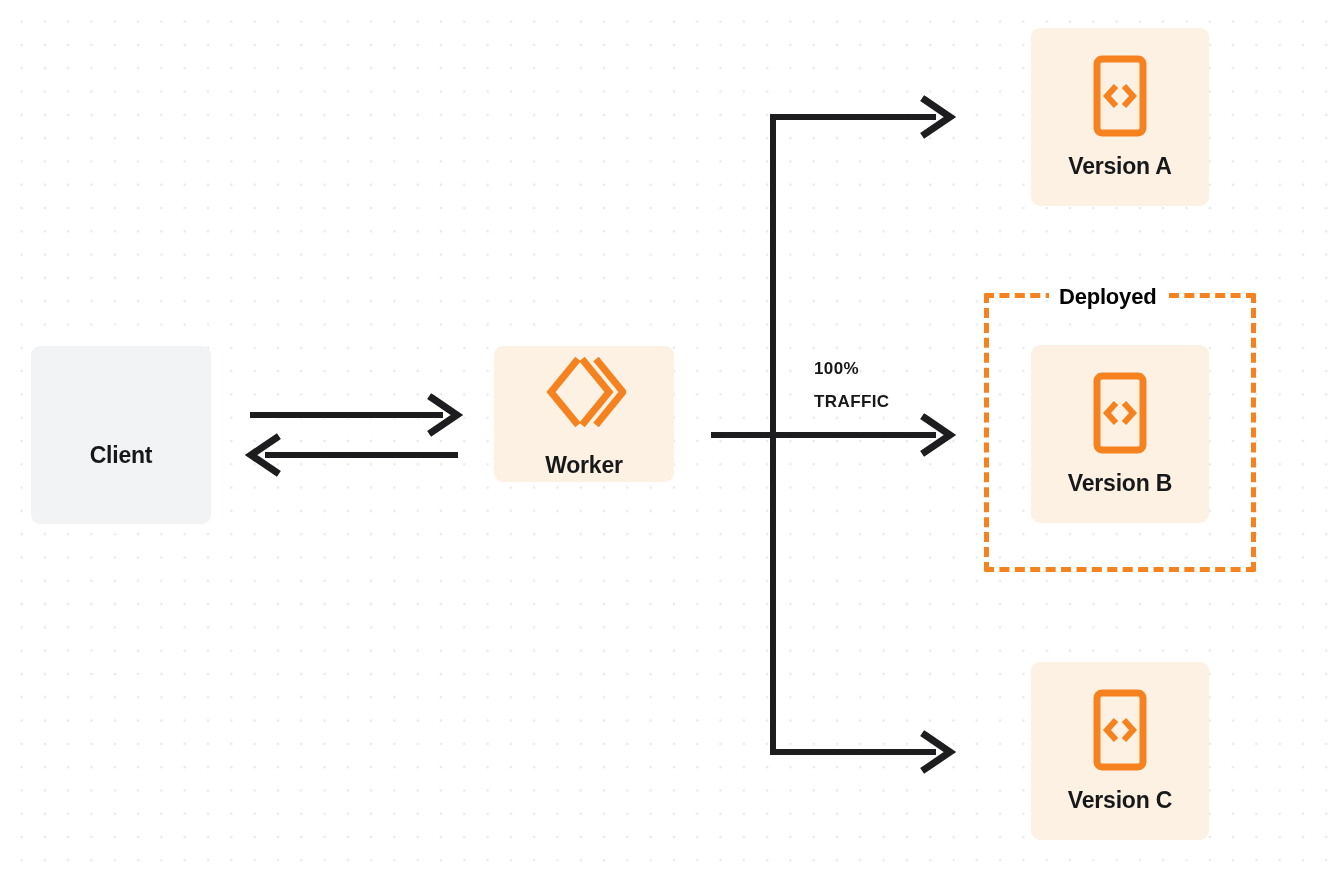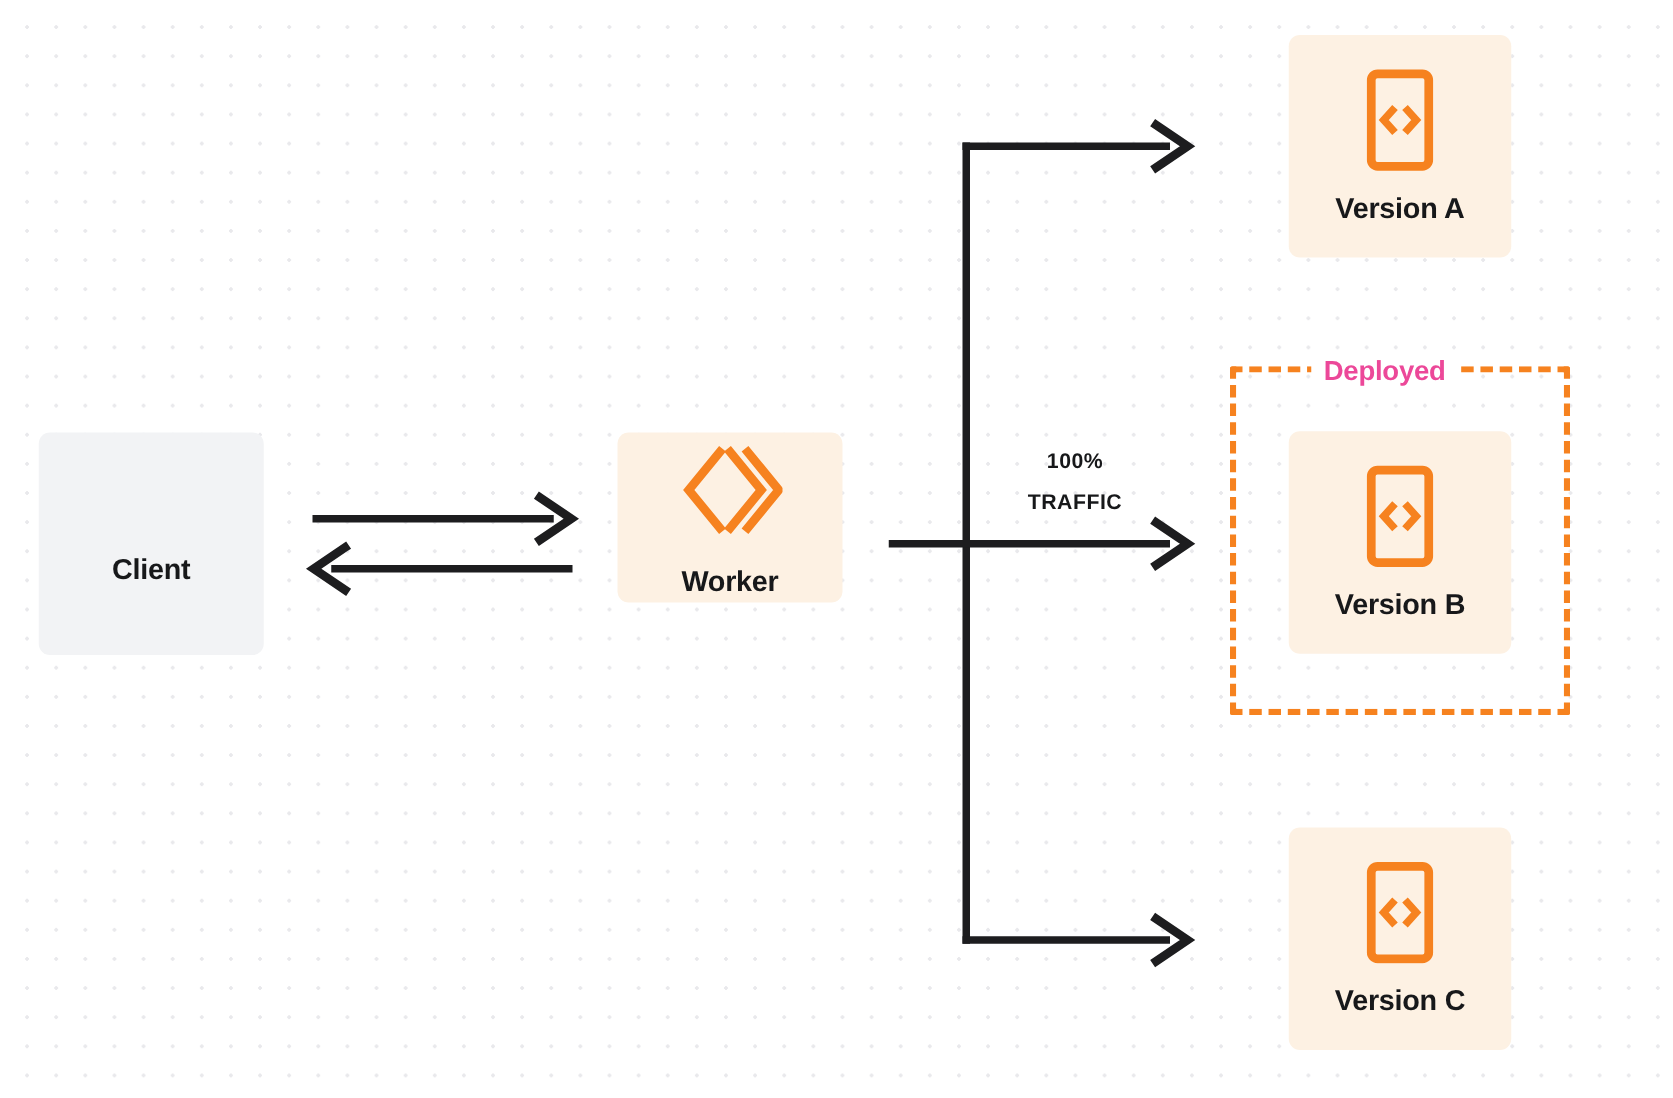--- a/index.html
+++ b/index.html
@@ -88,45 +88,45 @@
     box-sizing: border-box;
     border: 5px dashed #f6821f;
     border-radius: 2px;
   }
   #deployed-label {
     position: absolute;
     left: 1049px;
     top: 285px;
     padding: 0 10px;
     background: #ffffff;
-    color: #ec4899;
+    color: #000000;
     font-size: 22px;
     font-weight: bold;
     line-height: 24px;
     letter-spacing: -0.2px;
     white-space: nowrap;
   }
 
   
   #connectors {
     position: absolute;
     left: 0;
     top: 0;
     width: 1338px;
     height: 878px;
     pointer-events: none;
   }
 
   
   #traffic-label {
     position: absolute;
-    left: 790px;
+    left: 814px;
     top: 352px;
     width: 140px;
-    text-align: center;
+    text-align: left;
     color: #17181a;
     font-size: 17px;
     font-weight: bold;
     line-height: 33px;
     letter-spacing: 0.4px;
   }
   #traffic-label div { white-space: nowrap; }
 </style>
 </head>
 <body>

